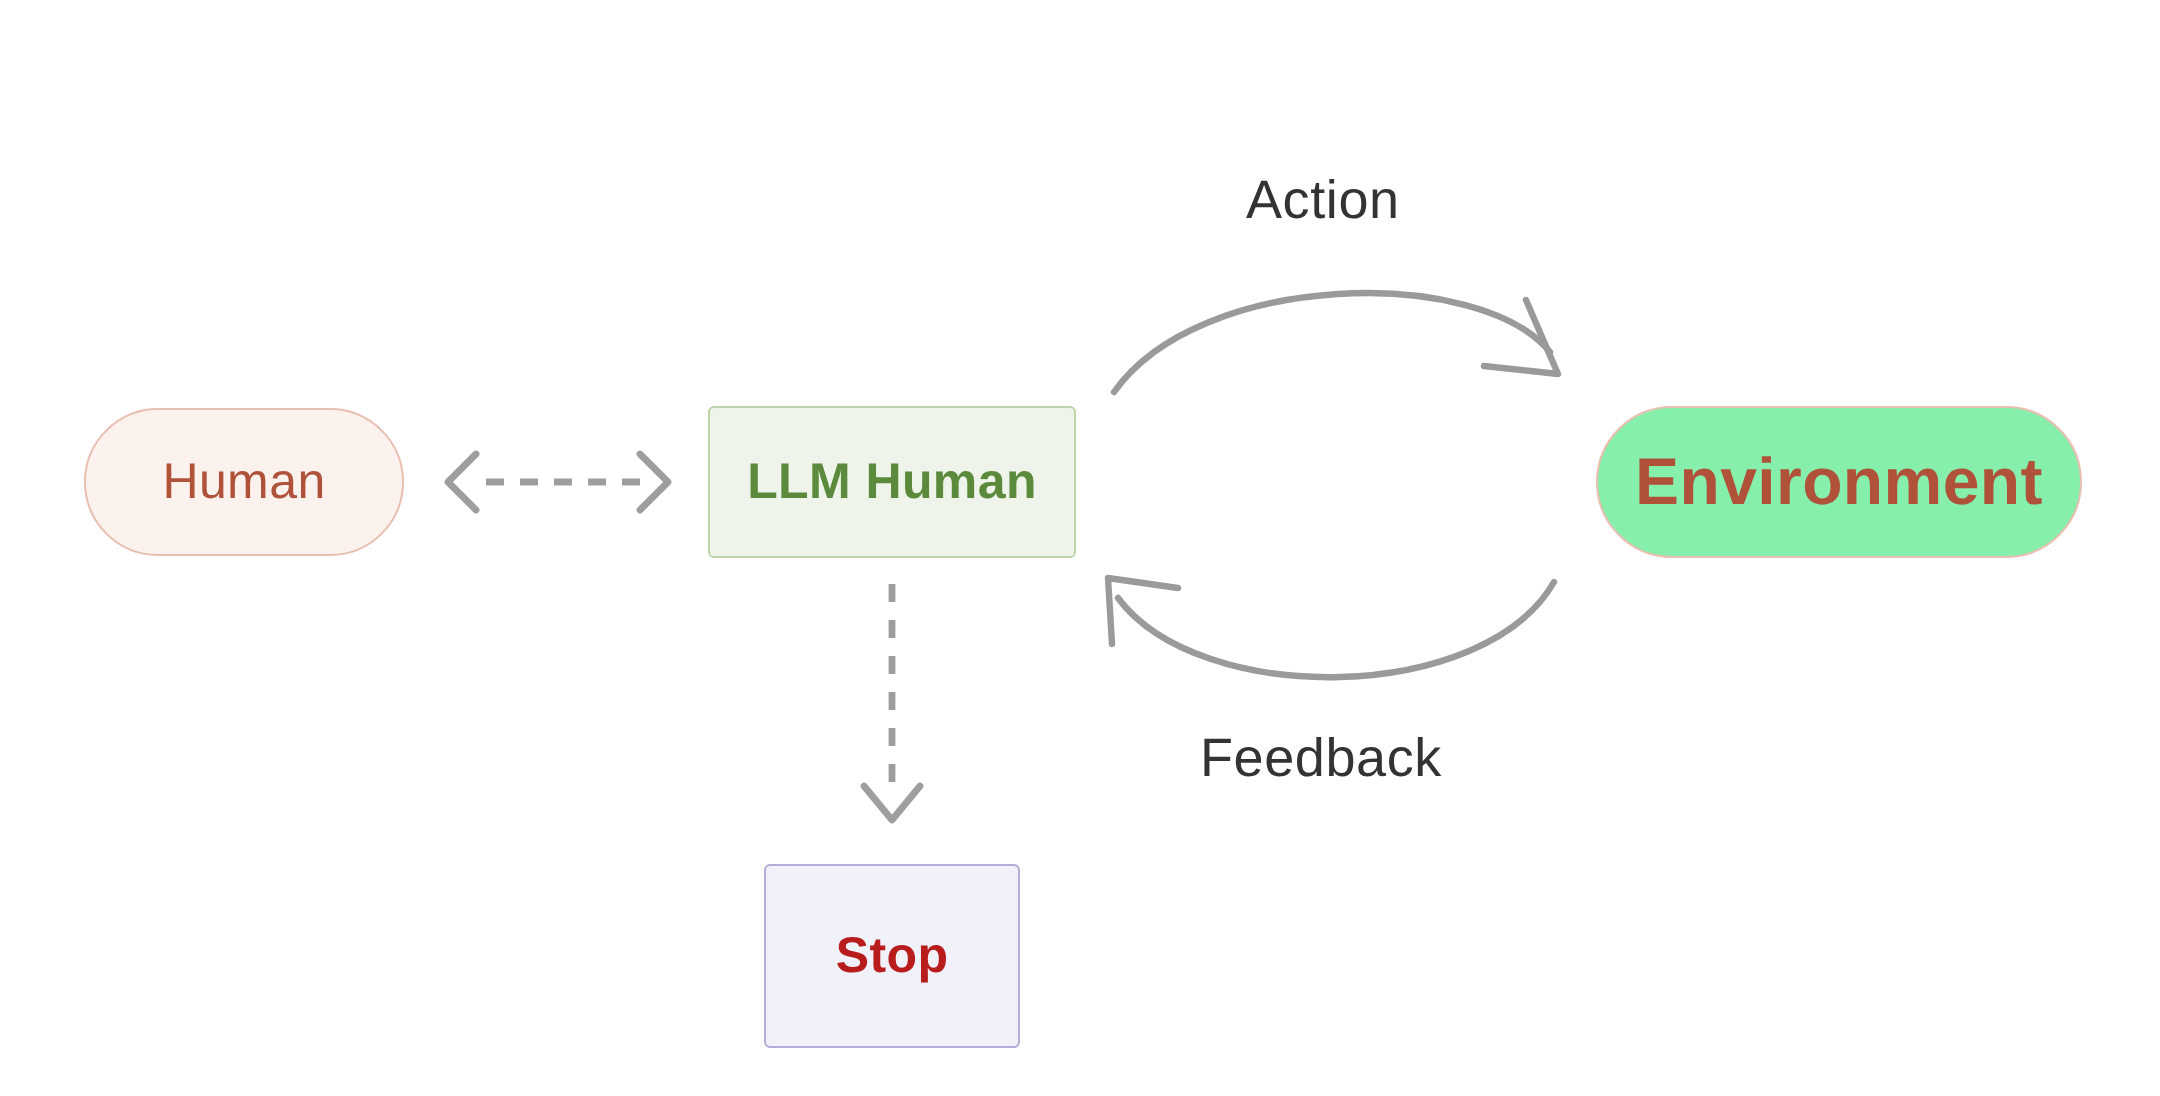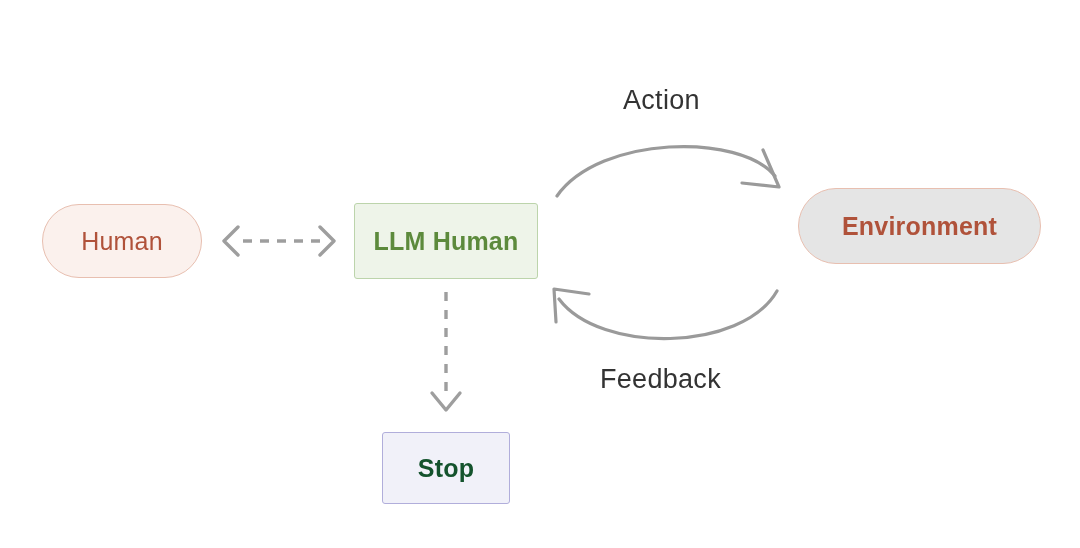--- a/index.html
+++ b/index.html
@@ -50,40 +50,40 @@
     background: #eef4e9;
     border: 1.6px solid #bcd4ab;
     border-radius: 3px;
     color: #5c8a3c;
     font-size: 25px;
     font-weight: bold;
   }
 
   .node-env {
     left: 798px;
-    top: 188px;
+    top: 203px;
     width: 243px;
     height: 76px;
-    background: #e5e5e5;
+    background: #86efac;
     border: 1.6px solid #e8bfb0;
     border-radius: 38px;
     color: #b0523a;
-    font-size: 25px;
+    font-size: 33px;
     font-weight: bold;
   }
 
   .node-stop {
     left: 382px;
     top: 432px;
     width: 128px;
-    height: 72px;
+    height: 92px;
     background: #f1f1f9;
     border: 1.6px solid #b1aedb;
     border-radius: 3px;
-    color: #14532d;
+    color: #b91c1c;
     font-size: 25px;
     font-weight: bold;
   }
 
   
   .edge-label {
     position: absolute;
     color: #333333;
     font-size: 27px;
     font-weight: normal;

